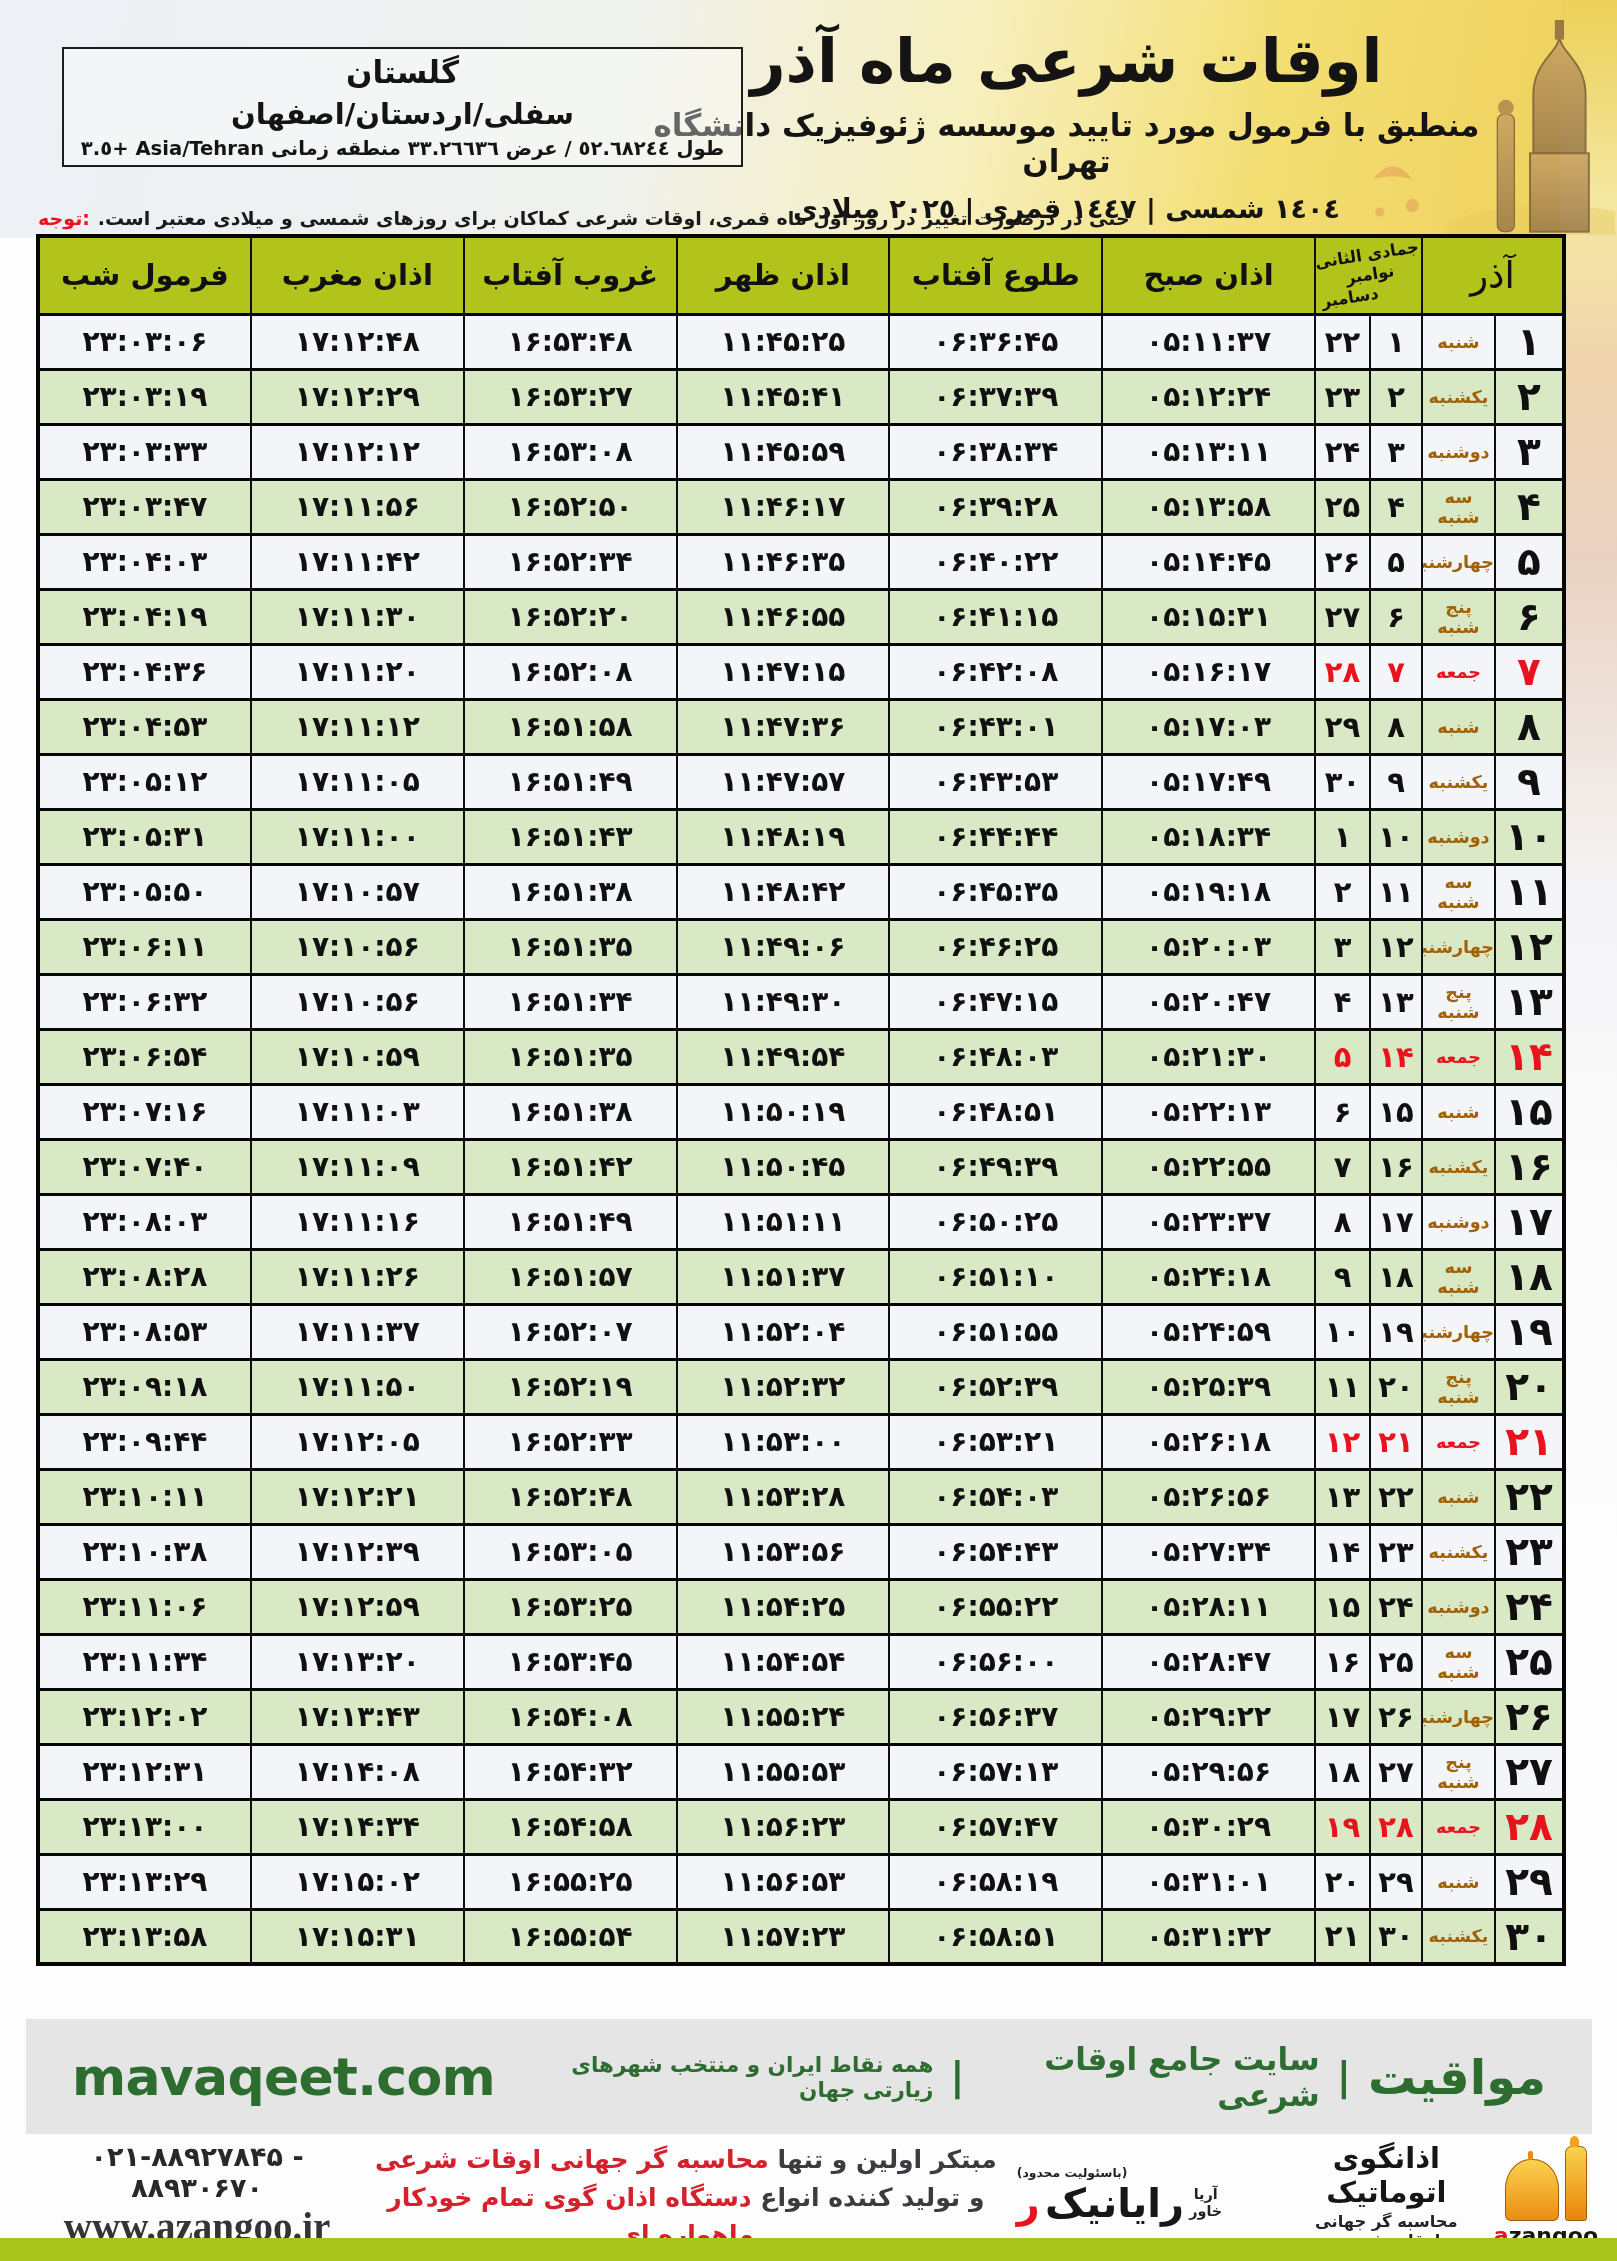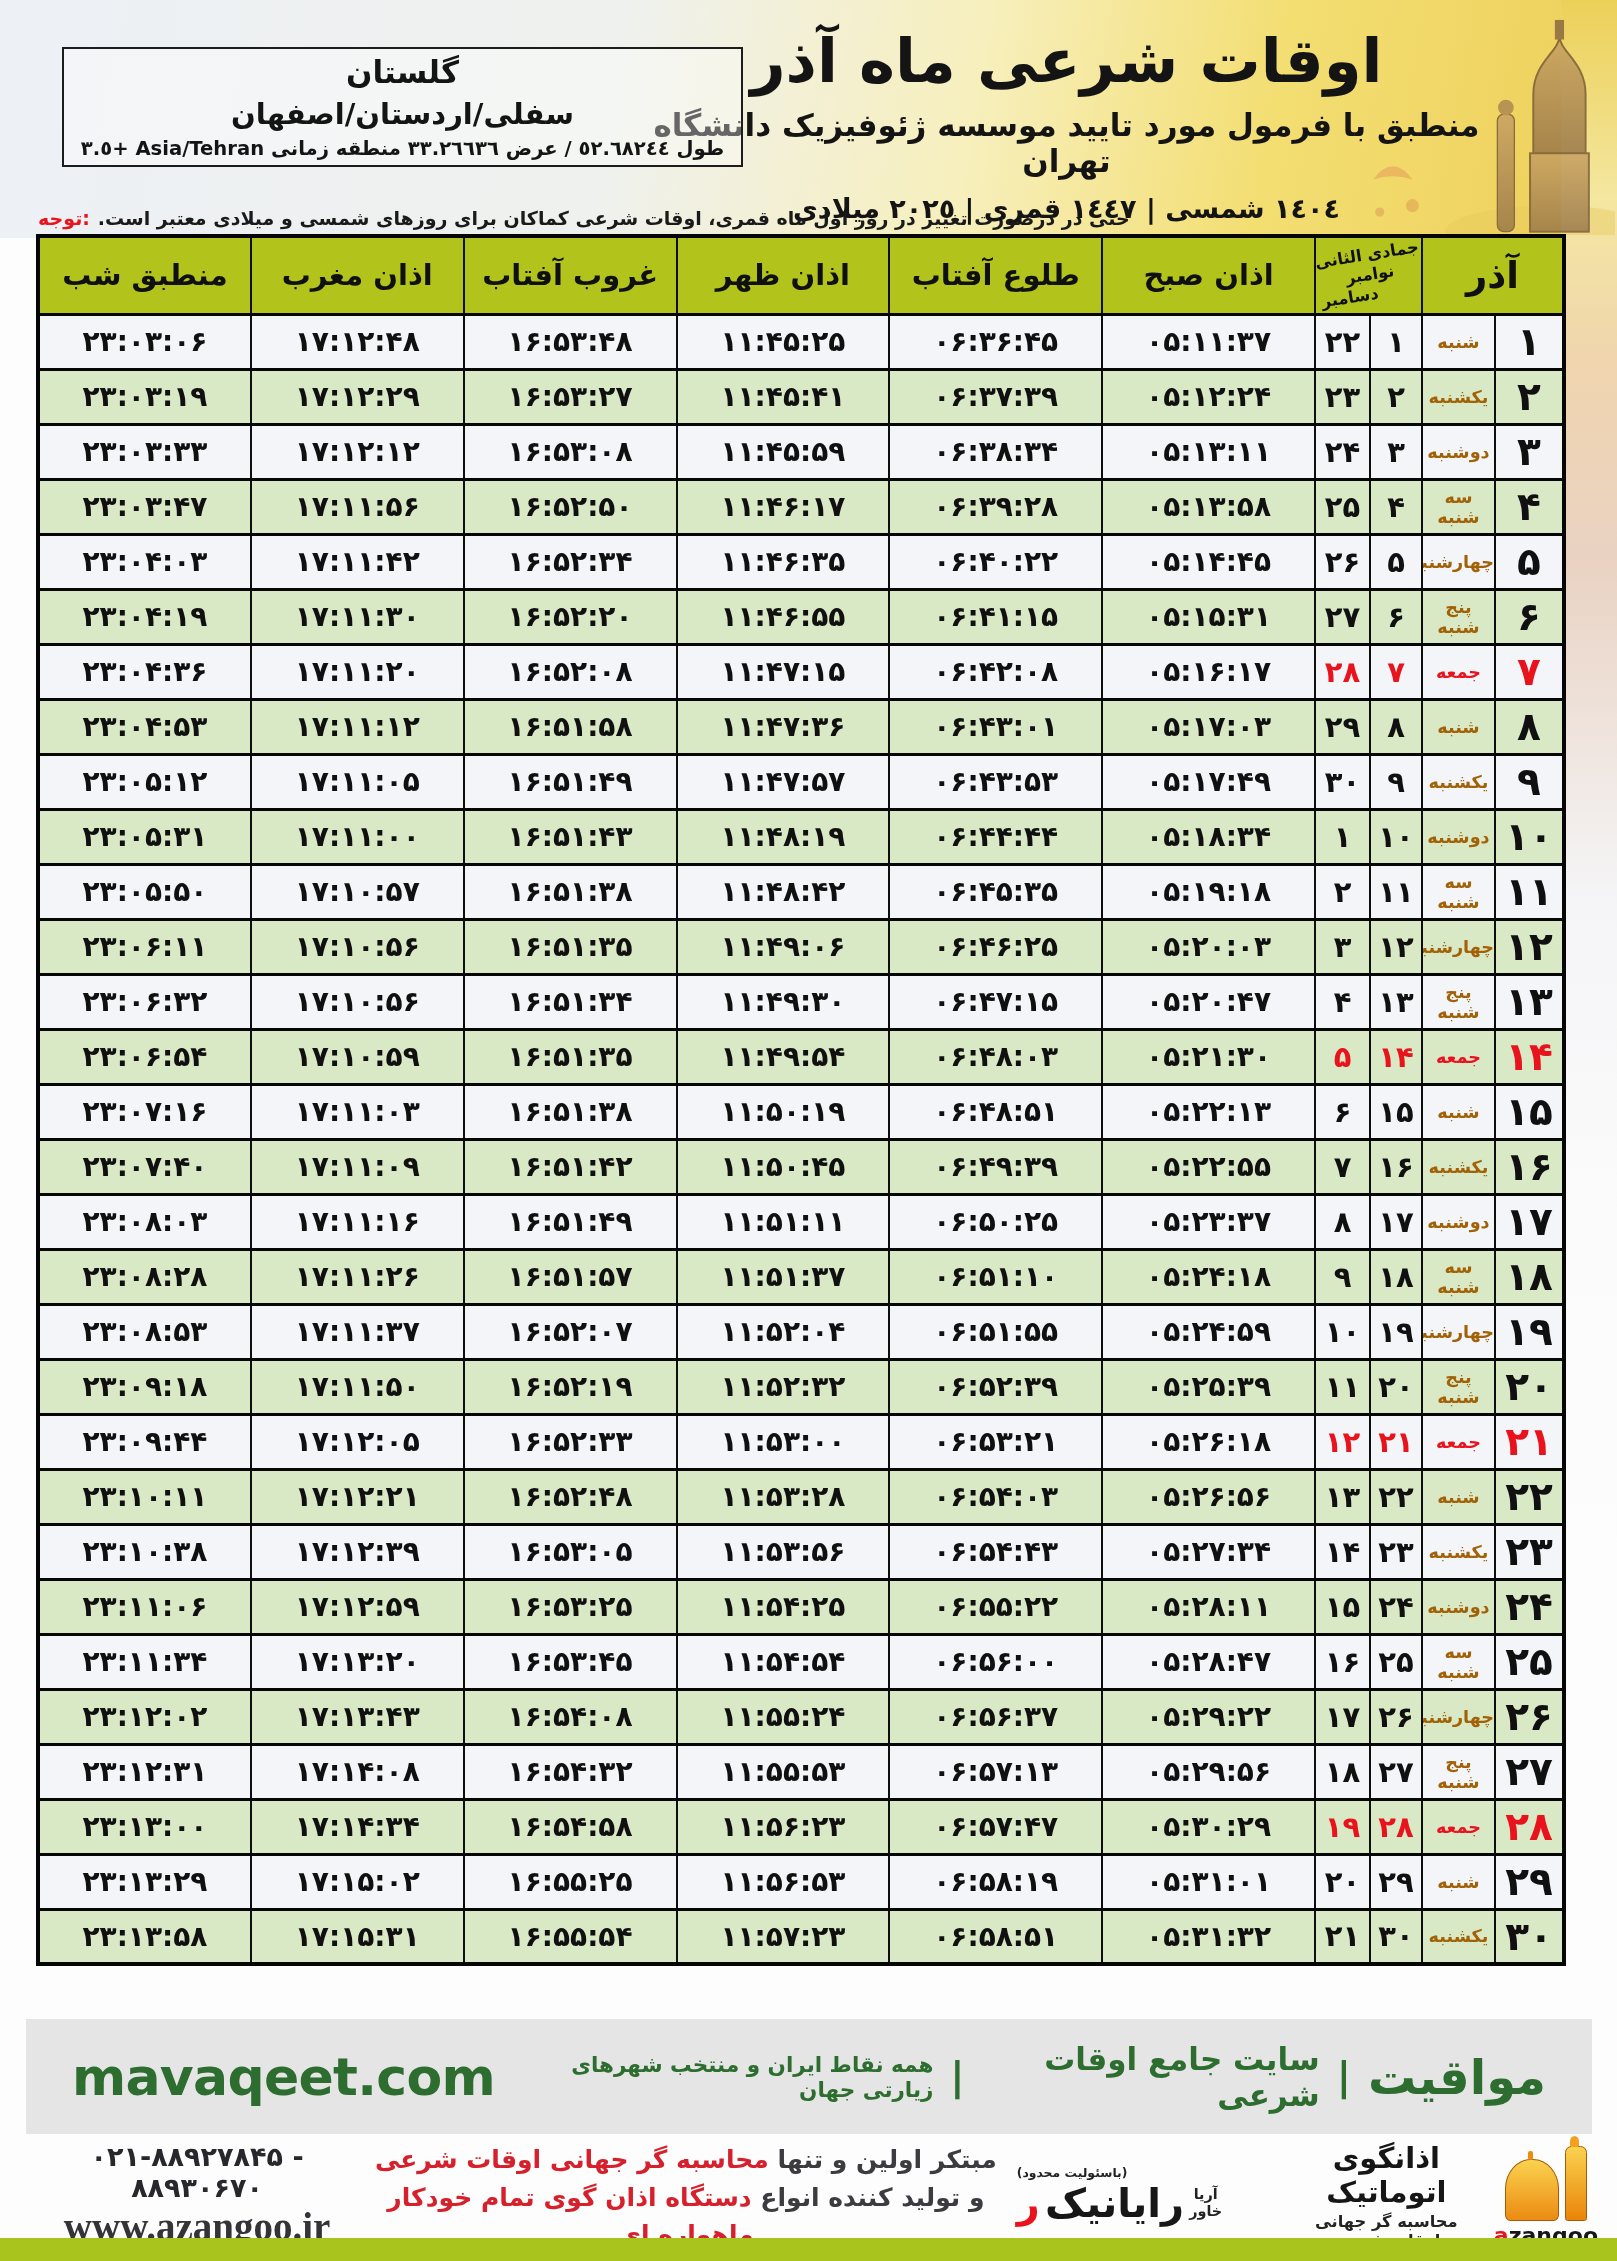--- a/index.html
+++ b/index.html
@@ -31,21 +31,21 @@
   .note .txt{direction:rtl;color:#1a1a1a;}
 
   
   #timetable{position:absolute;top:234px;left:36px;width:1530px;border-collapse:collapse;table-layout:fixed;
     direction:rtl;background:#ffffff;border:4.6px solid #060606;}
   #timetable th,#timetable td{border:2px solid #0e0e0e;text-align:center;vertical-align:middle;padding:0;overflow:hidden;}
   #timetable tr{border-top:3.9px solid #060606;border-bottom:3.9px solid #060606;}
   #timetable thead tr{height:78px;}
   #timetable tbody tr{height:55px;}
   #timetable thead th{background:#b2c41c;color:#101010;}
-  .h-month{font-size:37px;font-weight:bold;}
+  .h-month{font-size:37px;font-weight:normal;}
   .h-cal{font-size:16.3px;font-weight:bold;line-height:1.25;}
   .h-cal .rot{transform:rotate(-9deg);}
   .h-cal .g2{text-align:left;padding-left:5.2px;}
   .h-time{font-size:29px;font-weight:bold;}
   tr.g td{background:#d9e8c5;}
   tr.w td{background:#f3f5f9;}
   .azar-cell{font-size:39px;font-weight:bold;color:#101010;}
   .wd-cell{font-size:17.6px;font-weight:bold;color:#a16207;}
   .num-cell{font-size:29px;font-weight:bold;color:#101010;}
   .time-cell{font-size:28px;font-weight:bold;color:#101010;direction:ltr;letter-spacing:0.7px;}
@@ -159,21 +159,21 @@
           </div>
           <div class="rot g2">
             <span>دسامبر</span>
           </div>
         </th>
       <th class="h-time">اذان صبح</th>
           <th class="h-time">طلوع آفتاب</th>
           <th class="h-time">اذان ظهر</th>
           <th class="h-time">غروب آفتاب</th>
           <th class="h-time">اذان مغرب</th>
-          <th class="h-time">منطبق شب</th>
+          <th class="h-time">فرمول شب</th>
         </tr>
     </thead>
     <tbody>
         <tr class="w">
           <td class="azar-cell">۱</td>
           <td class="wd-cell">شنبه</td>
           <td class="num-cell">۱</td>
           <td class="num-cell">۲۲</td>
           <td class="time-cell">۰۵:۱۱:۳۷</td>
           <td class="time-cell">۰۶:۳۶:۴۵</td>

